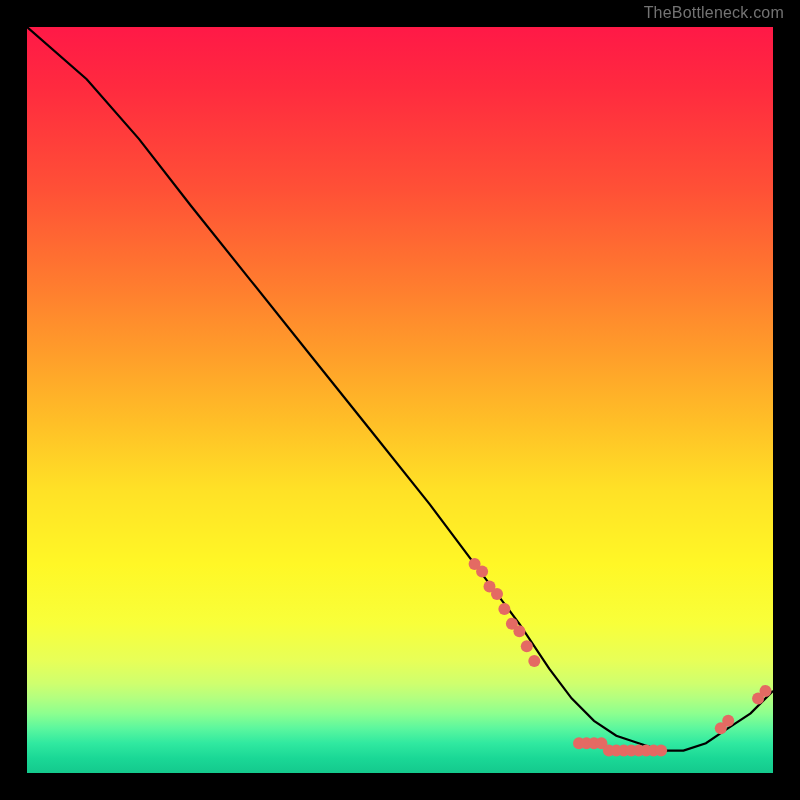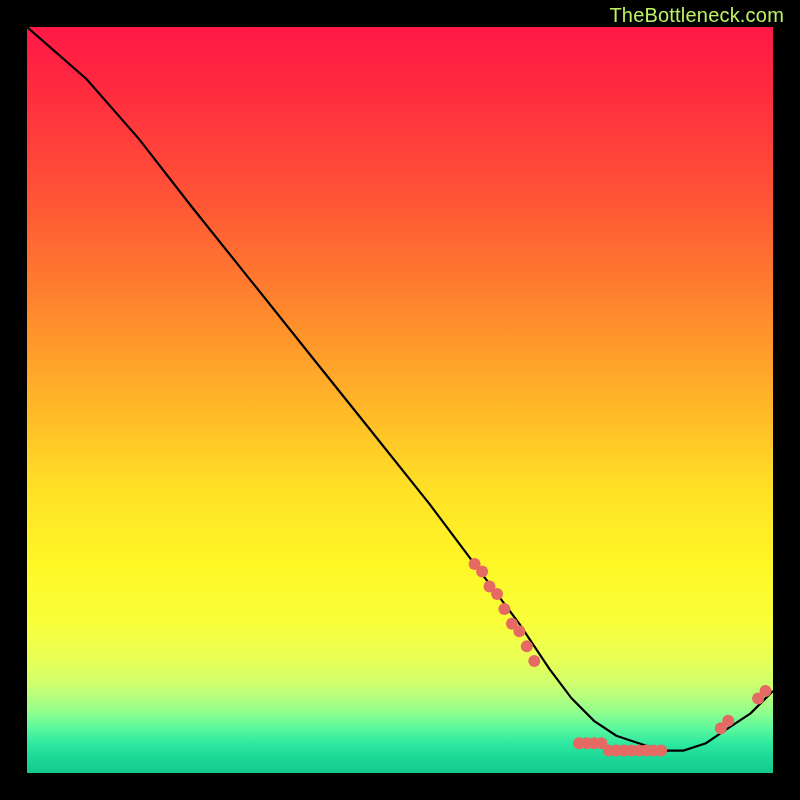--- a/index.html
+++ b/index.html
@@ -14,22 +14,22 @@
   .container {
     position: relative;
     width: 800px;
     height: 800px;
     background: #000;
   }
   .watermark {
     position: absolute;
     top: 4px;
     right: 16px;
-    color: #bef264;
-    font-size: 20px;
+    color: #737373;
+    font-size: 16px;
     font-weight: 400;
     letter-spacing: 0.2px;
     z-index: 10;
   }
   .plot-area {
     position: absolute;
     left: 27px;
     top: 27px;
     width: 746px;
     height: 746px;

